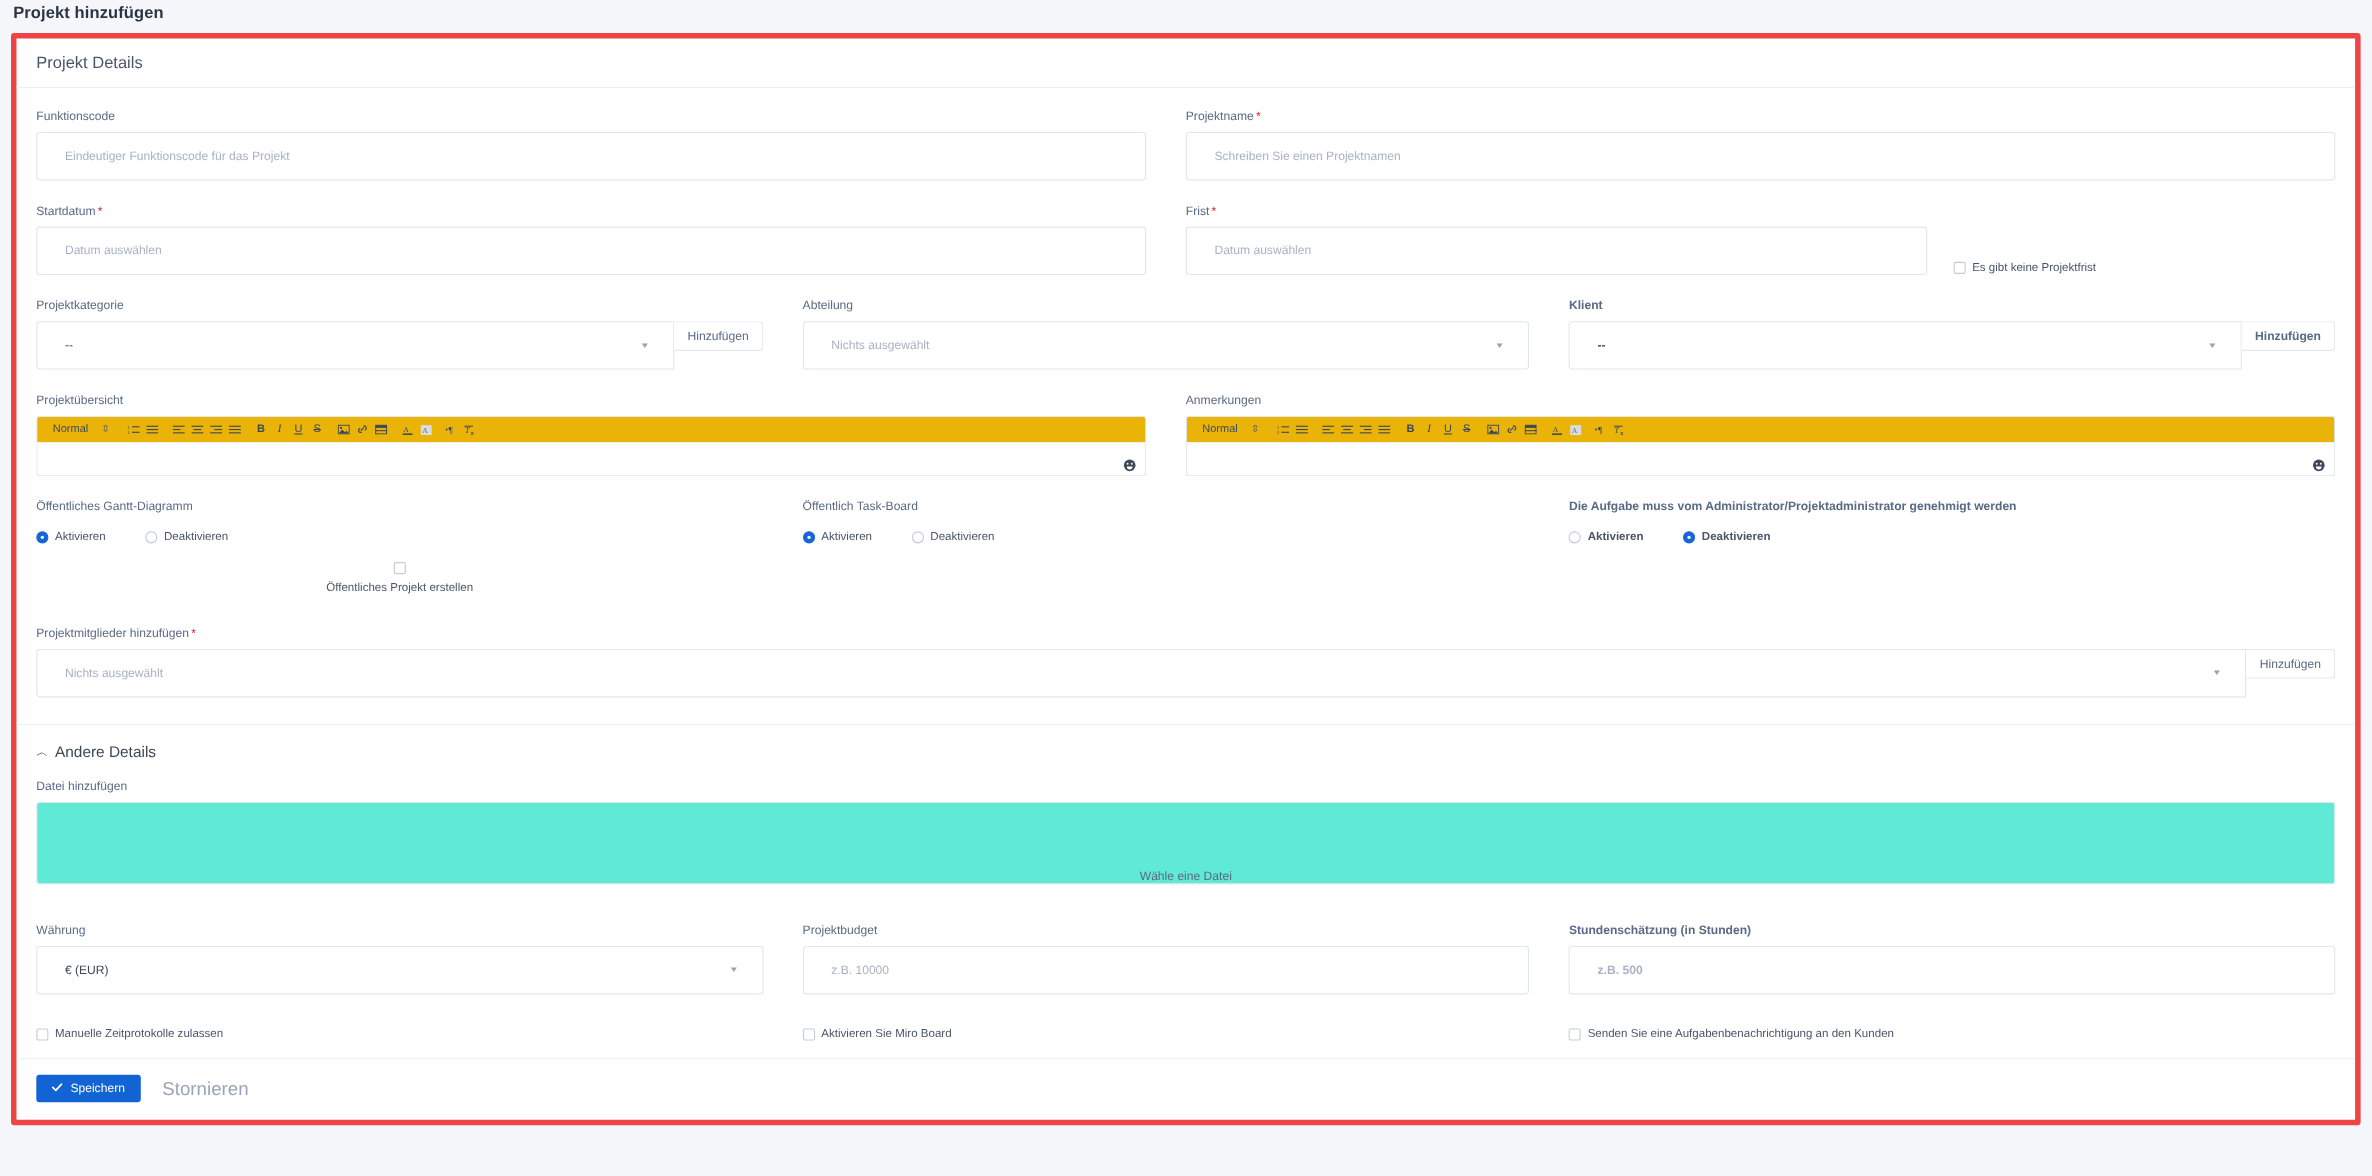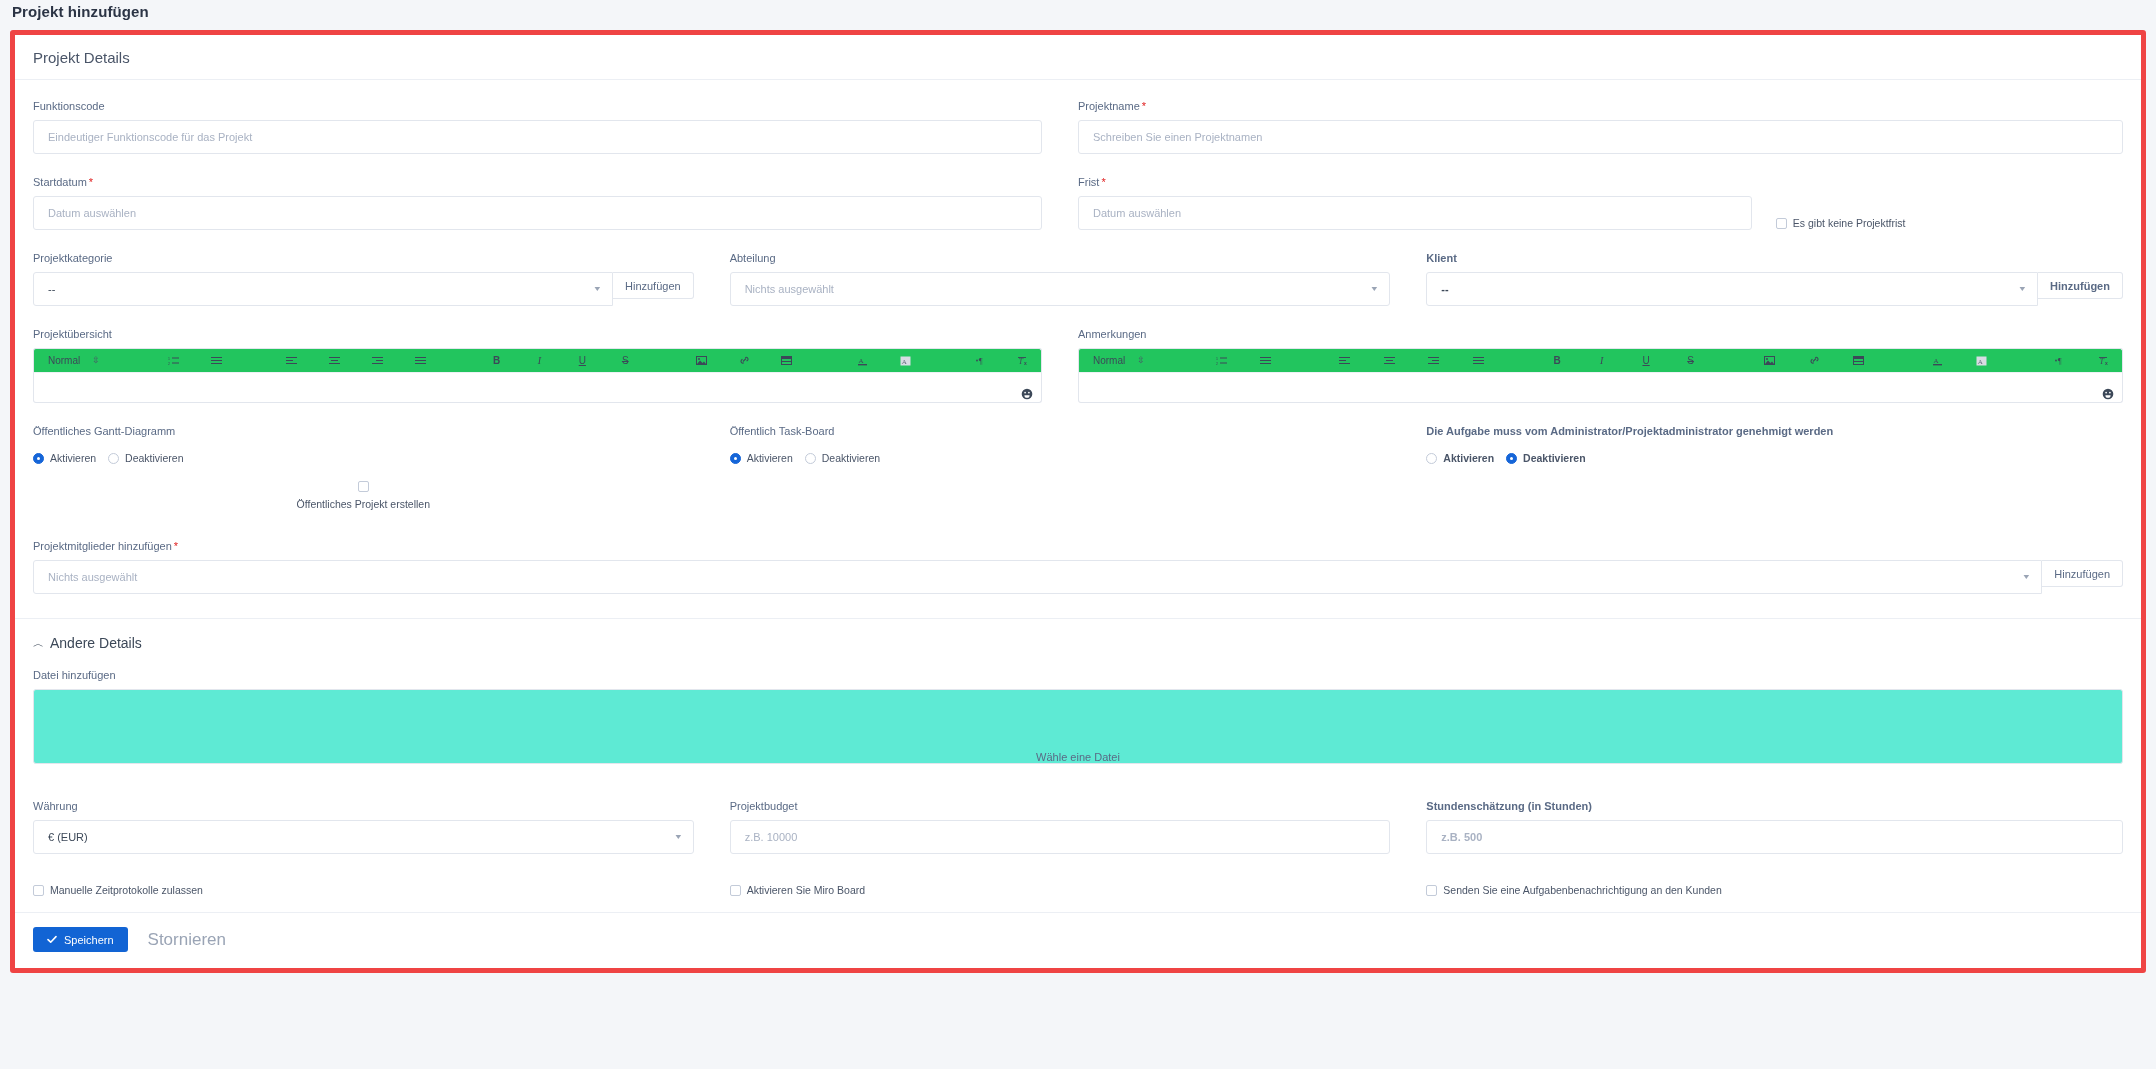--- a/index.html
+++ b/index.html
@@ -51,27 +51,27 @@
     display: block;
     font-size: 11px;
     color: #5a6a85;
     margin-bottom: 7px;
     line-height: 13px;
   }
   .req { color: #e02020; font-size: 11px; padding-left: 2px; }
 
   .input, .select {
     width: 100%;
-    height: 34px;
+    height: 44px;
     border: 1px solid #e2e6ed;
     border-radius: 3px;
     background: #fff;
     font-size: 11px;
     color: #3c4858;
-    padding: 0 14px;
+    padding: 0 25px;
     display: flex;
     align-items: center;
     line-height: 25px;
   }
   .input.placeholder, .select.placeholder { color: #a9b2c3; }
   .select { justify-content: space-between; }
   .caret {
     color: #9aa4b5;
     font-size: 8px;
     transform: scaleX(1.4);
@@ -94,26 +94,25 @@
     white-space: nowrap;
     height: 27px;
   }
 
   
   .editor-wrap { border: none; }
   .editor-toolbar {
     border: 1px solid #e2e6ed;
     border-bottom: none;
     border-top-left-radius: 3px; border-top-right-radius: 3px;
-    background: #22c55e;
+    background: #eab308;
     height: 24px;
     display: flex; align-items: center;
     padding: 0 8px;
     gap: 0px;
-    justify-content: space-between;
   }
   .tb-normal {
     font-size: 10px; color: #3c4858;
     display: flex; align-items: center; gap: 12px;
     padding: 0 6px 0 6px;
   }
   .tb-normal .ud { font-size: 9px; line-height: 9px; color: #4a5568; }
   .tb-btn {
     width: 17px; height: 18px;
     display: flex; align-items: center; justify-content: center;
@@ -130,21 +129,21 @@
     height: 31px;
     position: relative;
   }
   .emoji-btn {
     position: absolute;
     right: 8px; bottom: 4px;
     width: 12px; height: 12px;
   }
 
   
-  .radio-row { display: flex; align-items: center; gap: 12px; margin-top: 14px; }
+  .radio-row { display: flex; align-items: center; gap: 36px; margin-top: 14px; }
   .radio-item, .check-item { display: flex; align-items: center; gap: 6px; }
   .radio {
     width: 11px; height: 11px; border-radius: 50%;
     border: 1px solid #c3cbd9; background: #fff;
     display: inline-block; position: relative; flex: none;
   }
   .radio.on { border-color: #1565d8; background: #1565d8; }
   .radio.on::after {
     content: ""; position: absolute;
     left: 3px; top: 3px; width: 3px; height: 3px;

